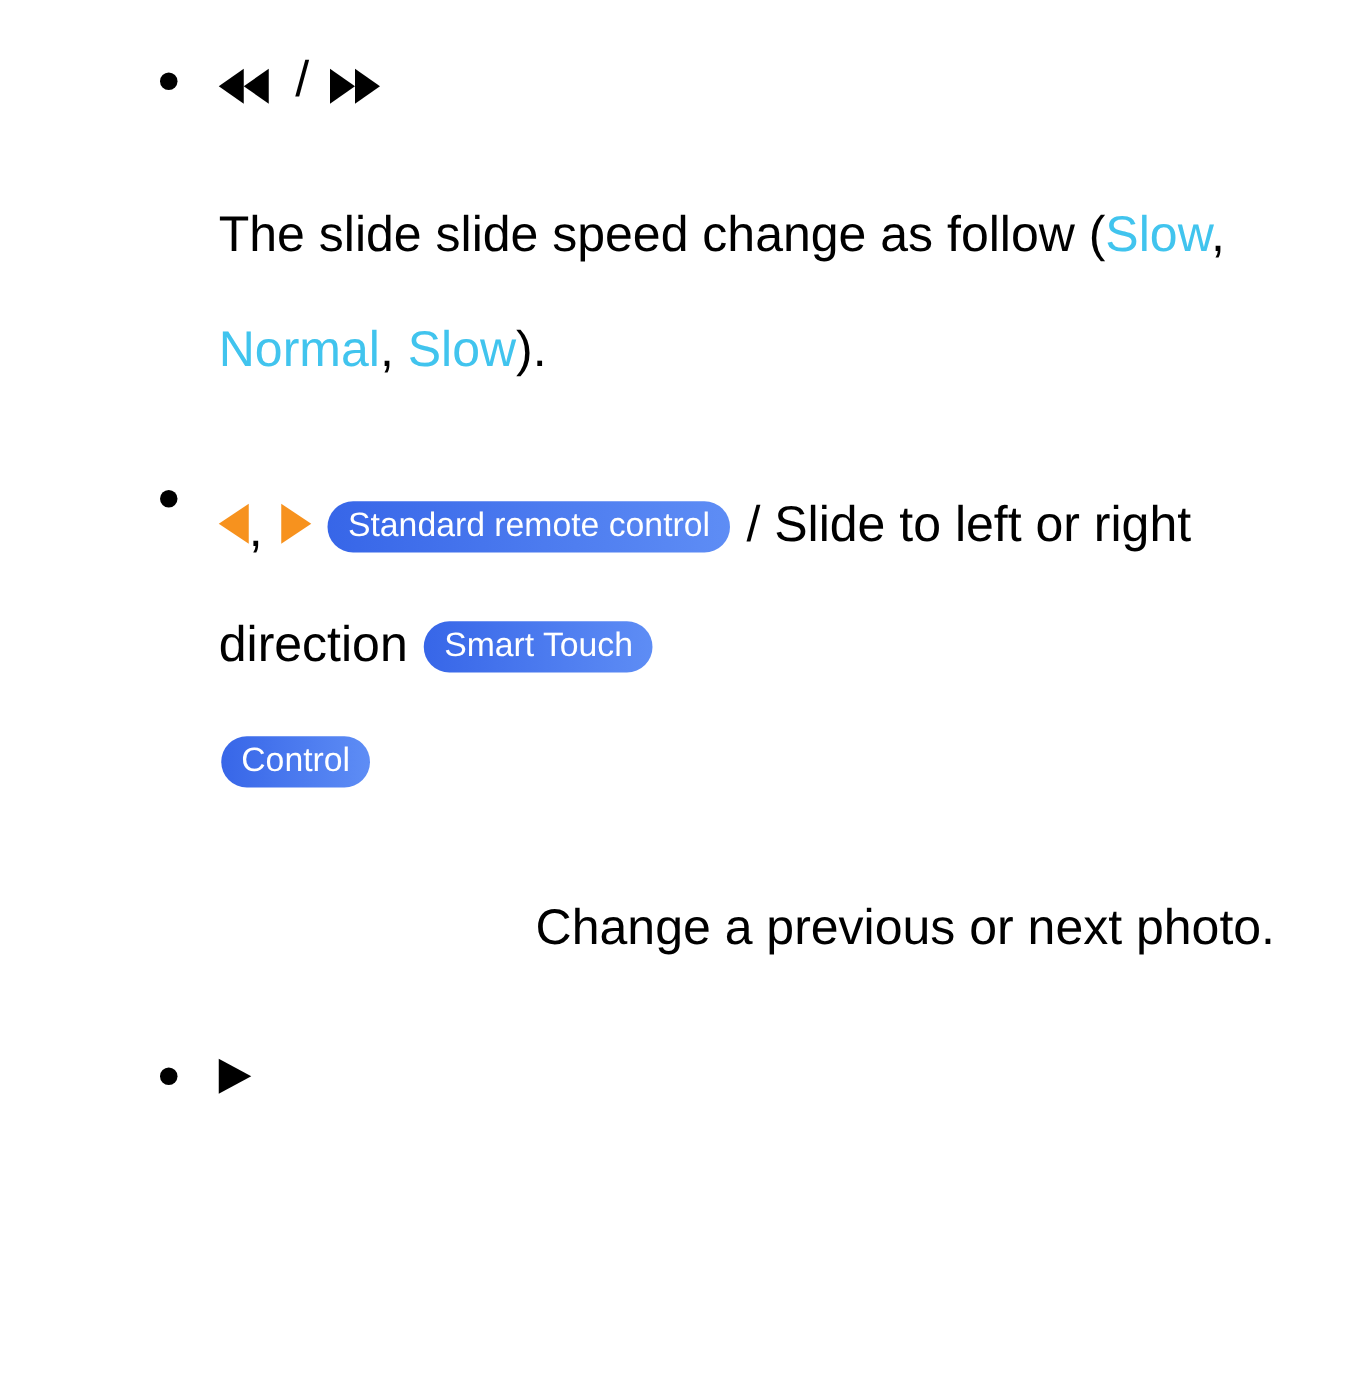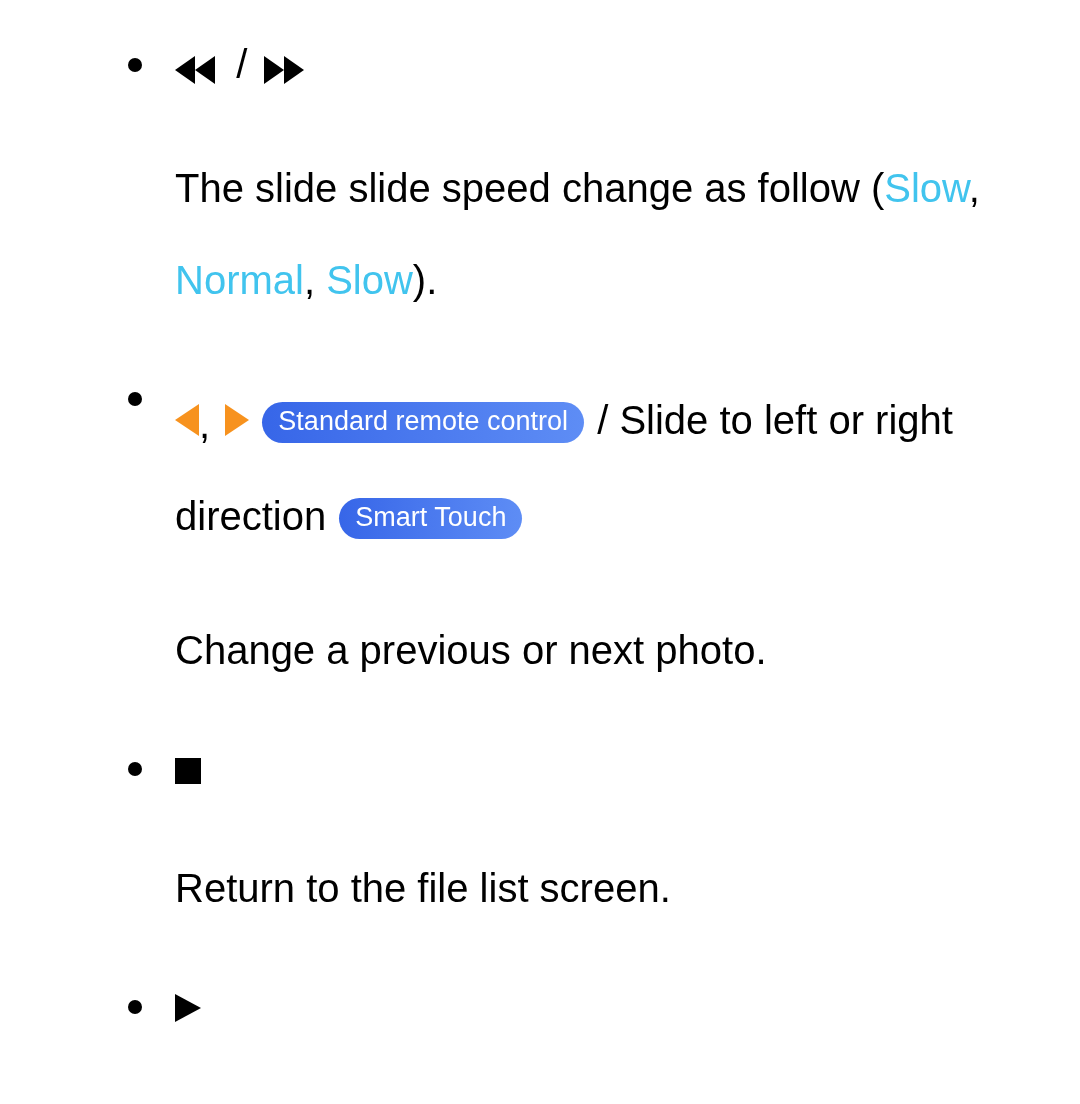--- a/index.html
+++ b/index.html
@@ -156,30 +156,25 @@
     </li>
 
     <li>
       <div class="item-desc">
         <span class="nowrap">
           <span class="icon-left"></span><span class="comma-sep">, </span><span class="icon-right"></span>
         </span>
         <span class="pill">Standard remote control</span><span> / </span><span>Slide to left or right direction</span>
         <span class="pill">Smart Touch</span>
         <br>
+        <span class="pill">Control</span>
       </div>
-      <div class="item-desc" style="margin-top:42px;">Change a previous or next photo.</div>
+      <div class="item-desc" style="margin-top:42px;text-align:right;">Change a previous or next photo.</div>
     </li>
 
-    <li>
-      <div class="item-head">
-        <span class="icon-stop"></span>
-      </div>
-      <div class="item-desc">Return to the file list screen.</div>
-    </li>
 
     <li>
       <div class="item-head">
         <span class="icon-play"></span>
       </div>
 
     </li>
 
   </ul>
 </div>

